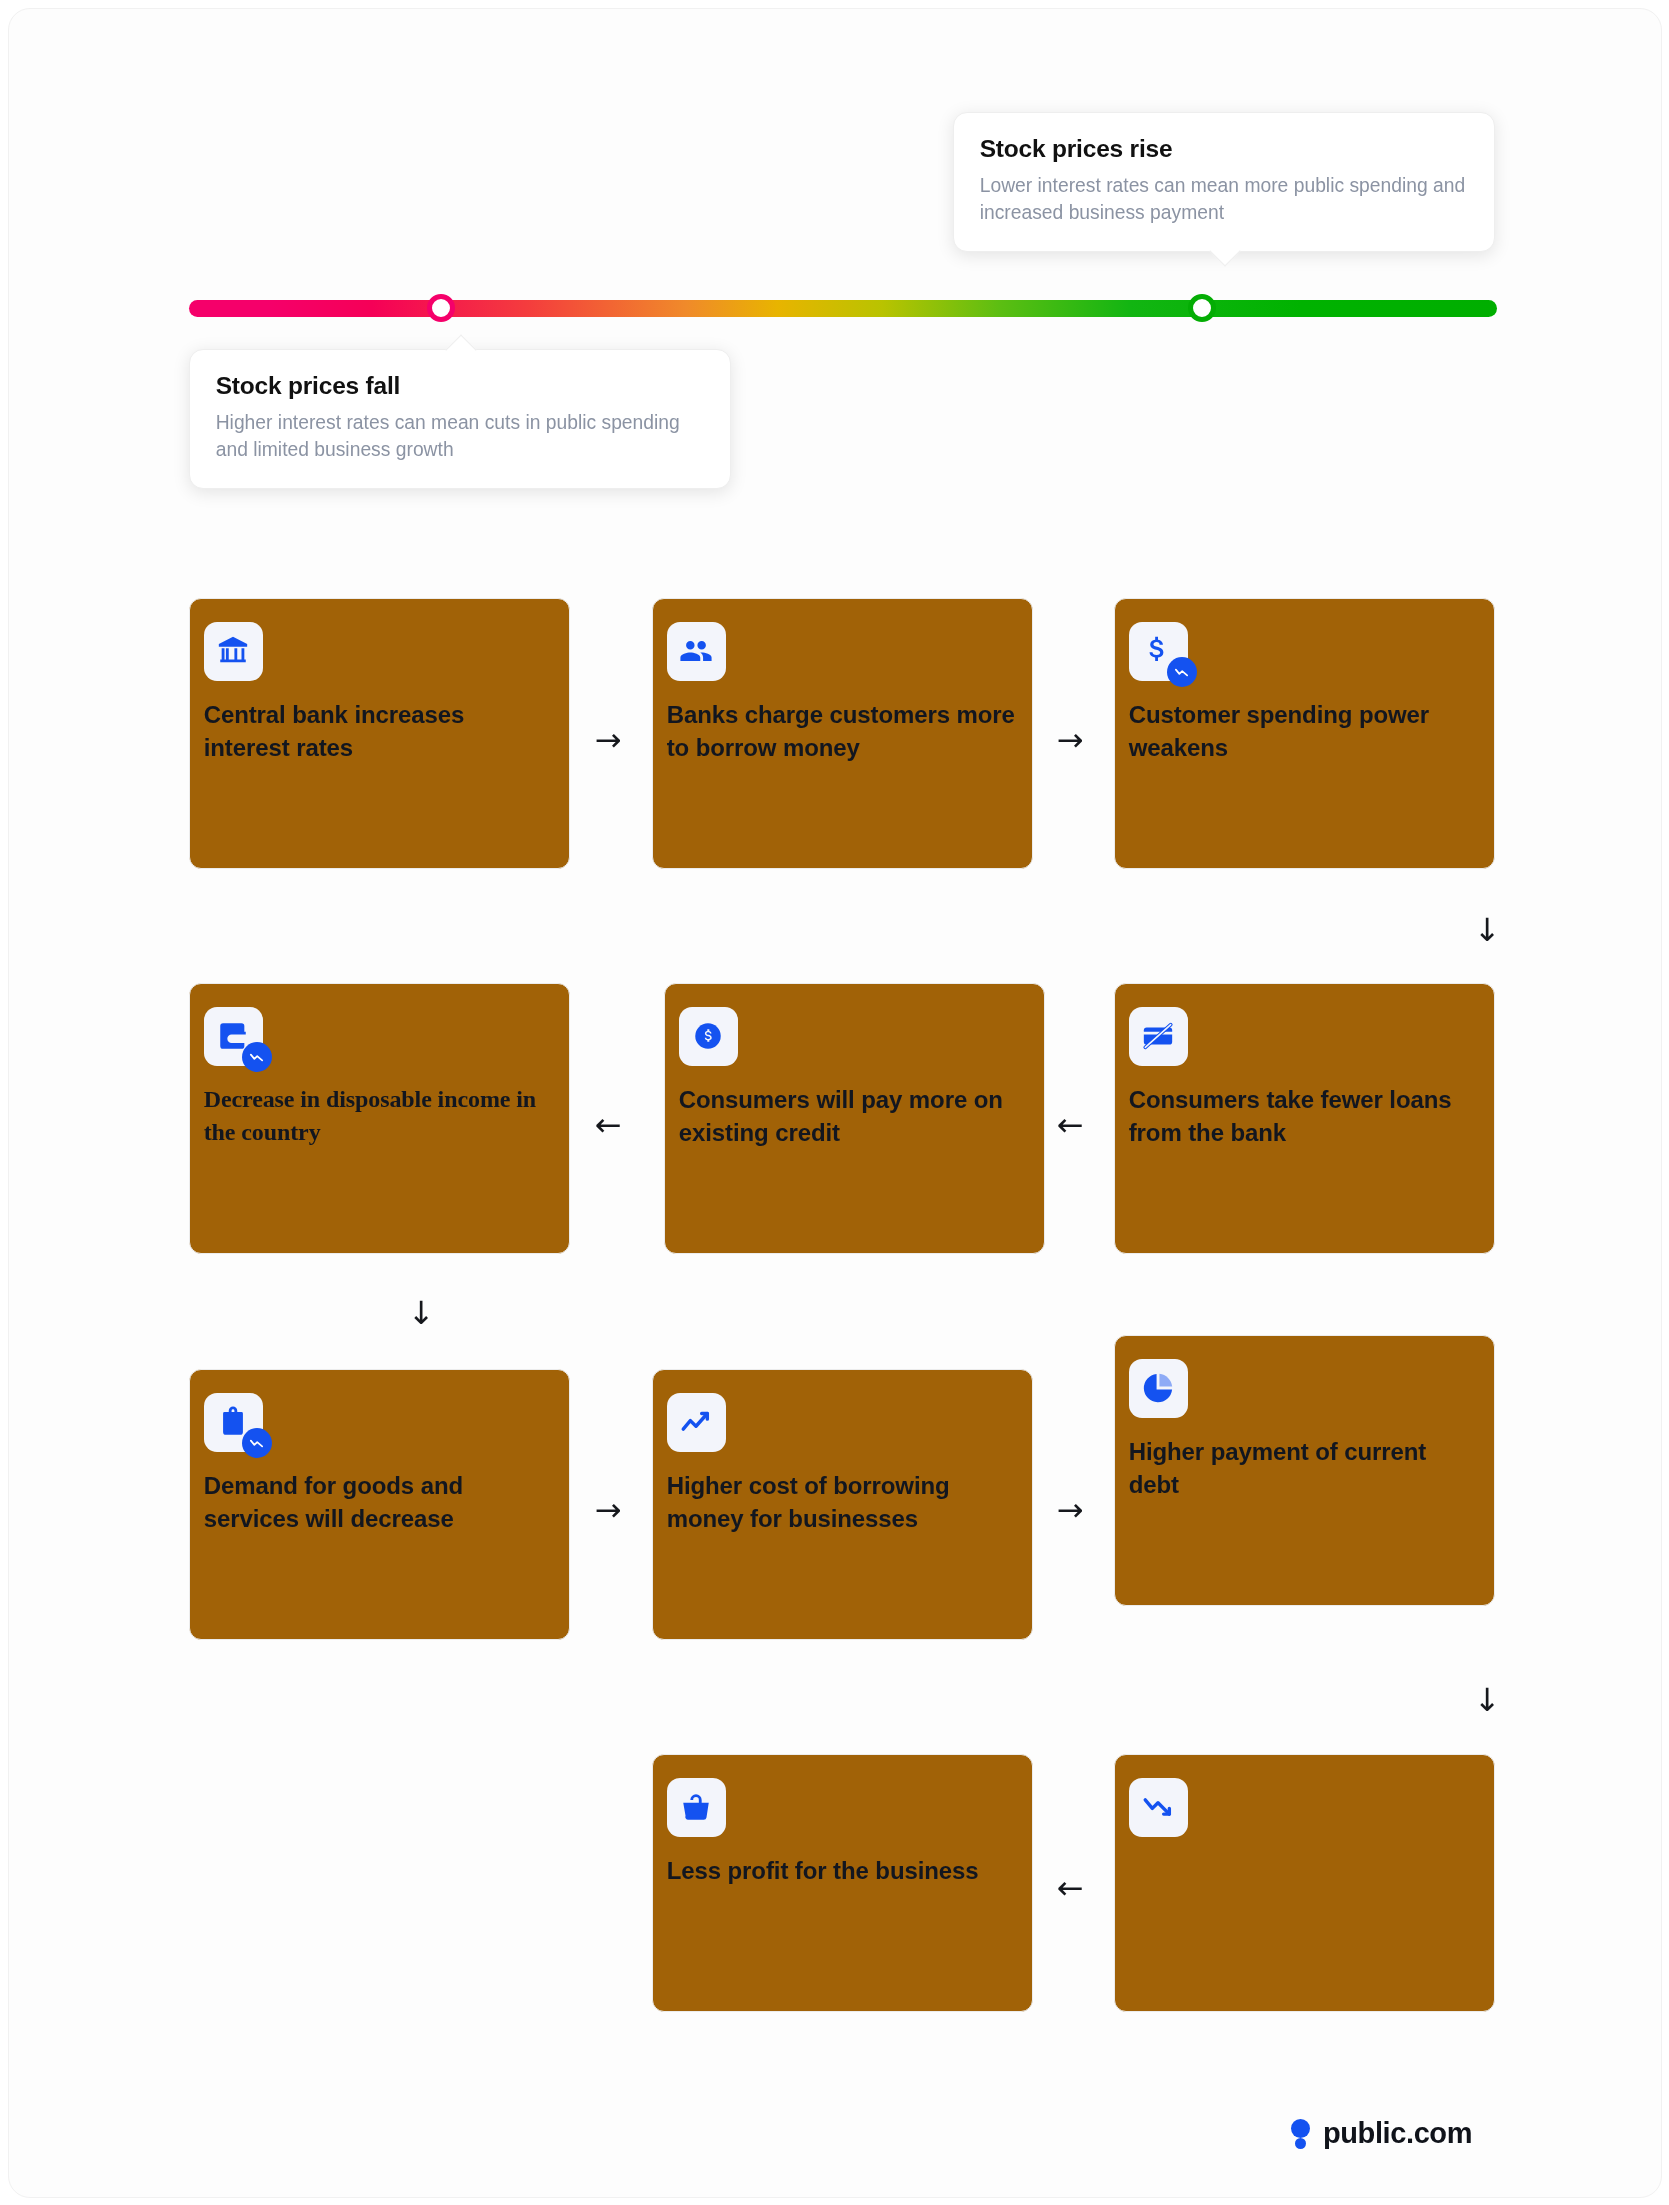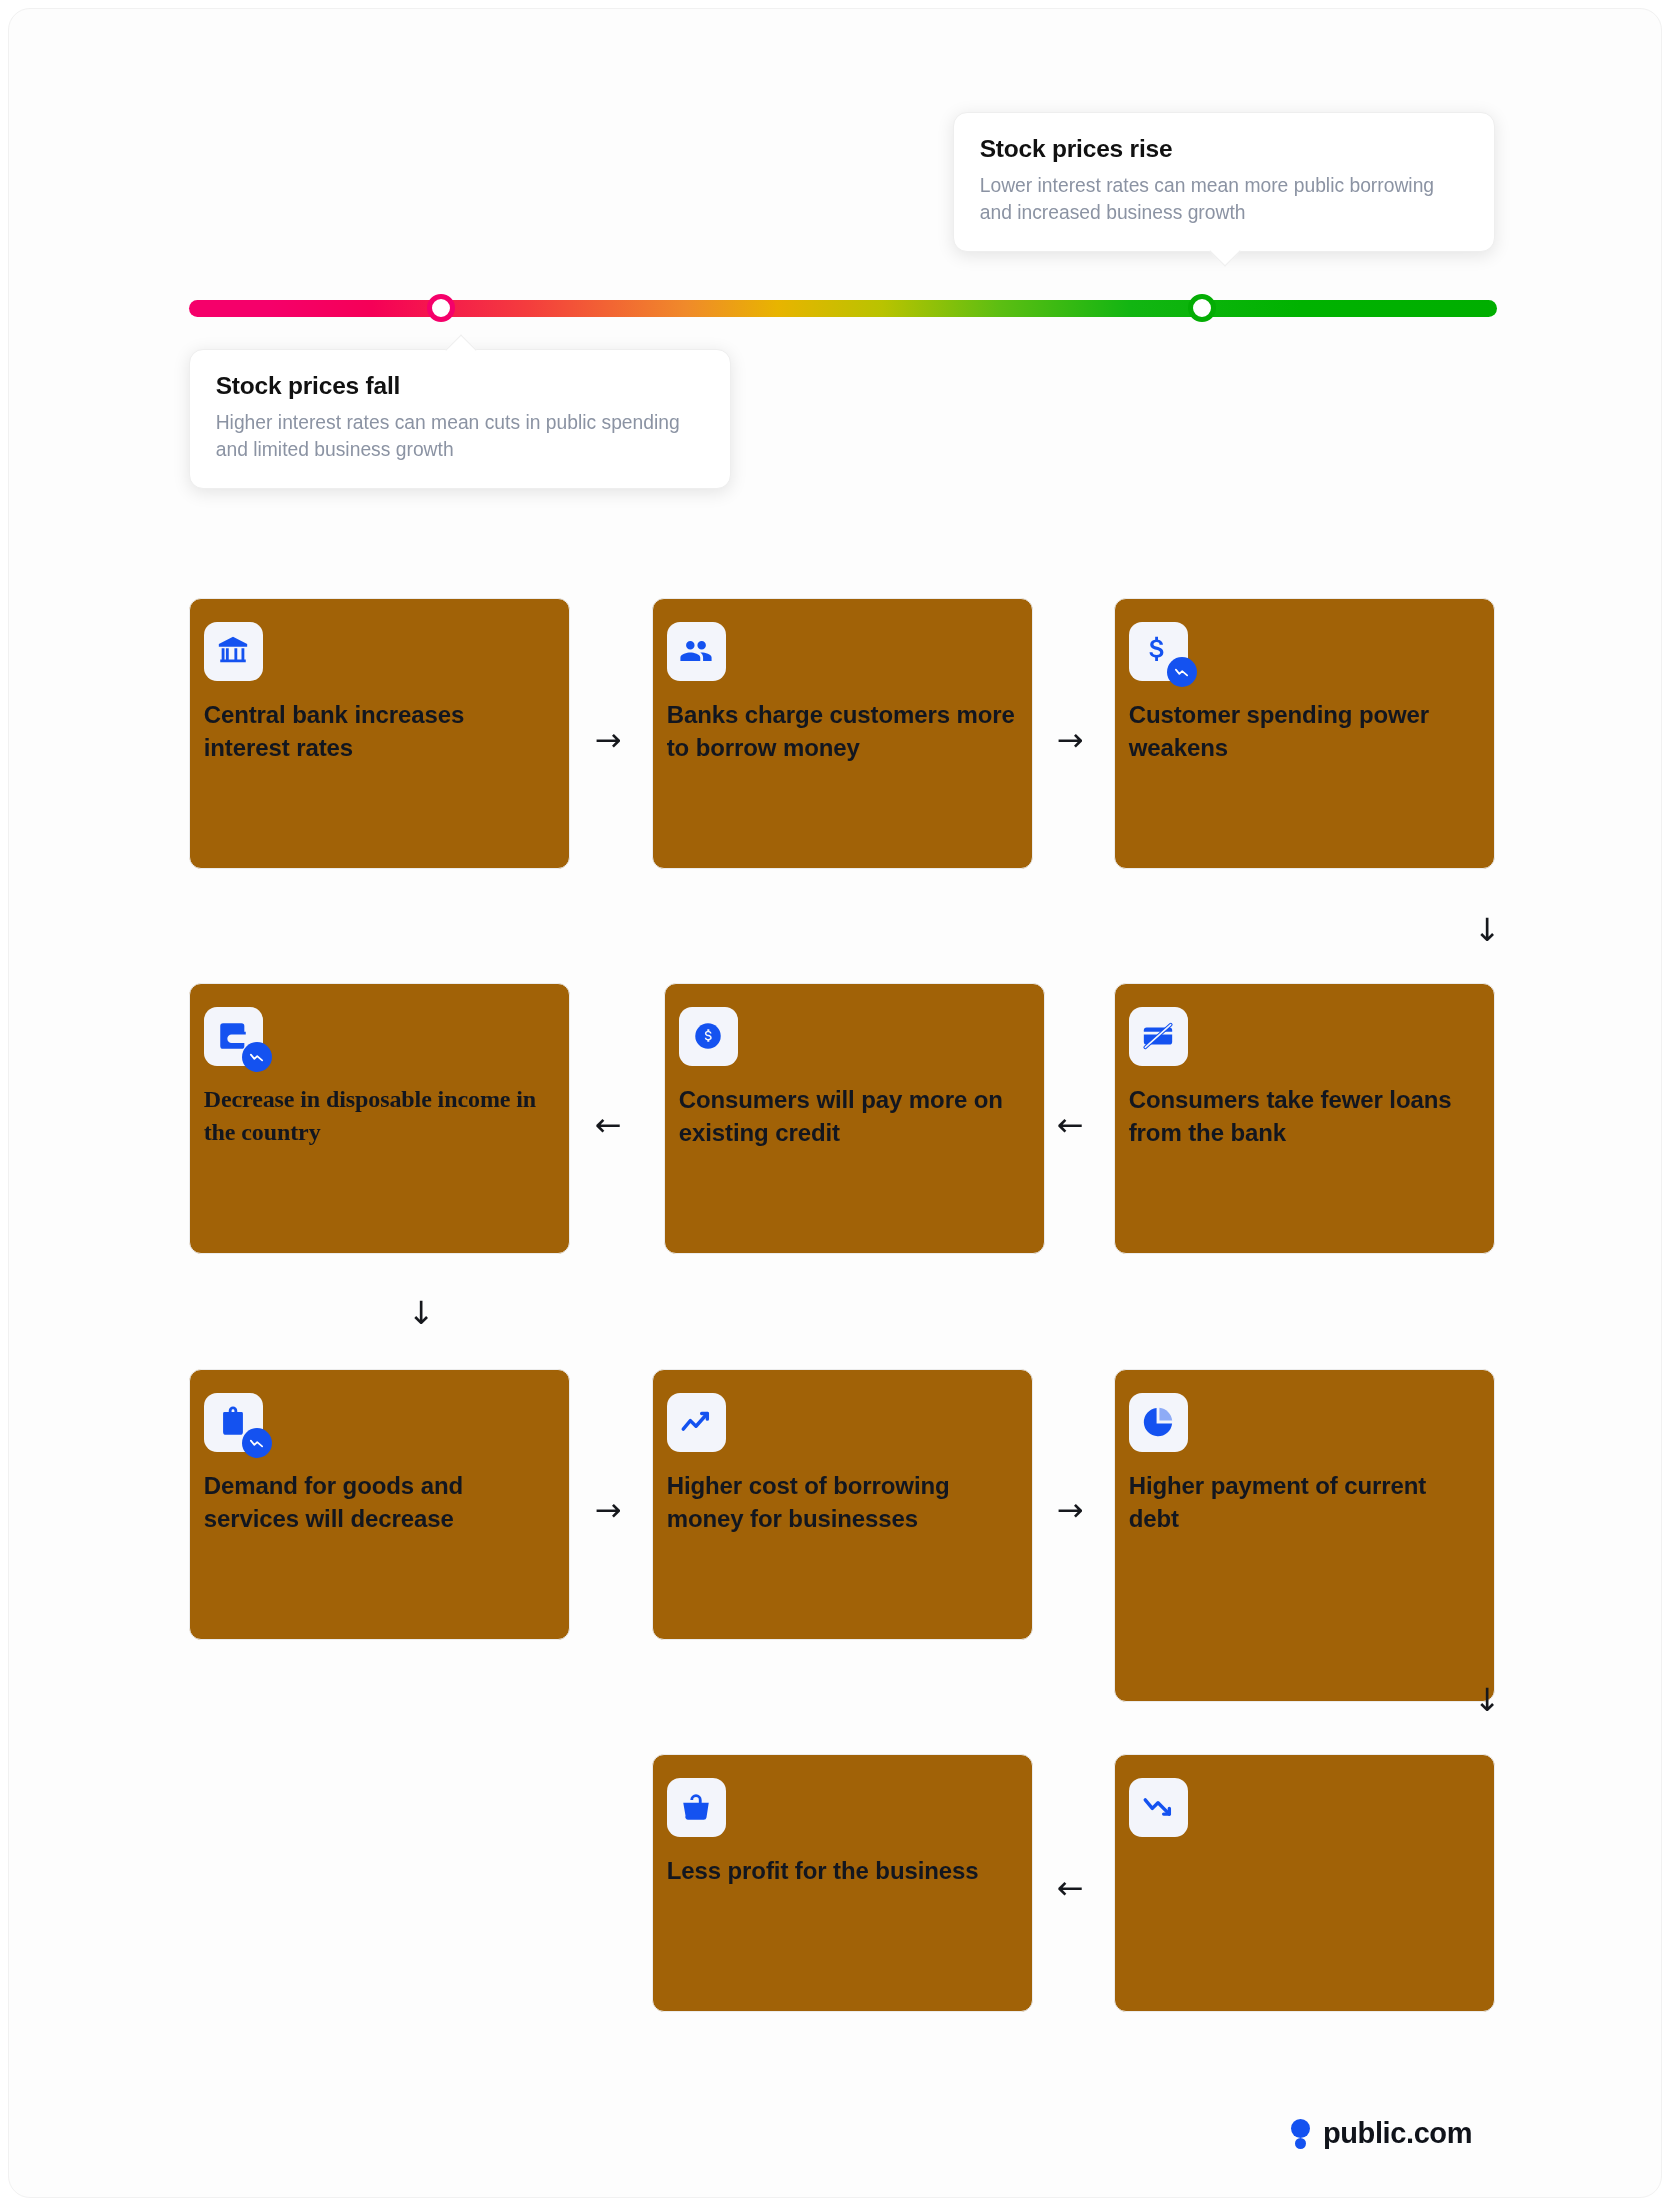--- a/index.html
+++ b/index.html
@@ -213,21 +213,21 @@
   <div class="canvas">
 
     <div class="slider-wrap">
       <div class="slider-bar"></div>
       <div class="knob" style="left:238px;"></div>
       <div class="knob green" style="left:999px;"></div>
     </div>
 
     <div class="tooltip" id="tooltip-rise">
       <div class="t-title">Stock prices rise</div>
-      <div class="t-desc">Lower interest rates can mean more public borrowing and increased business growth</div>
+      <div class="t-desc">Lower interest rates can mean more public spending and increased business payment</div>
       <div class="tail"></div>
     </div>
 
     <div class="tooltip" id="tooltip-fall">
       <div class="t-title">Stock prices fall</div>
       <div class="t-desc">Higher interest rates can mean cuts in public spending and limited business growth</div>
       <div class="tail"></div>
     </div>
 
     <div class="flow">
@@ -333,21 +333,21 @@
           <svg width="34" height="34" viewBox="0 0 24 24" fill="none" stroke="#1452f0" stroke-width="2.4" stroke-linecap="round" stroke-linejoin="round">
             <path d="M3 17l5-6 4 4 8-9"></path>
             <path d="M16 6h4v4"></path>
           </svg>
         </div>
         <div class="card-label">Higher cost of borrowing money for businesses</div>
       </div>
 
       <div class="arrow" style="left:868px; top:896px;">→</div>
 
-      <div class="card" style="left:925px; top:771px; width:381px; height:333px;">
+      <div class="card" style="left:925px; top:737px; width:381px; height:271px;">
         <div class="icon-box">
           <svg width="34" height="34" viewBox="0 0 24 24" fill="#1452f0">
             <path d="M11 2.05A10 10 0 1 0 21.95 13H11V2.05z"></path>
             <path d="M13 2v9h9a10 10 0 0 0-9-9z" opacity="0.45"></path>
           </svg>
         </div>
         <div class="card-label">Higher payment of current debt</div>
       </div>
 
       <div class="arrow" style="left:1285px; top:1086px;">↓</div>

